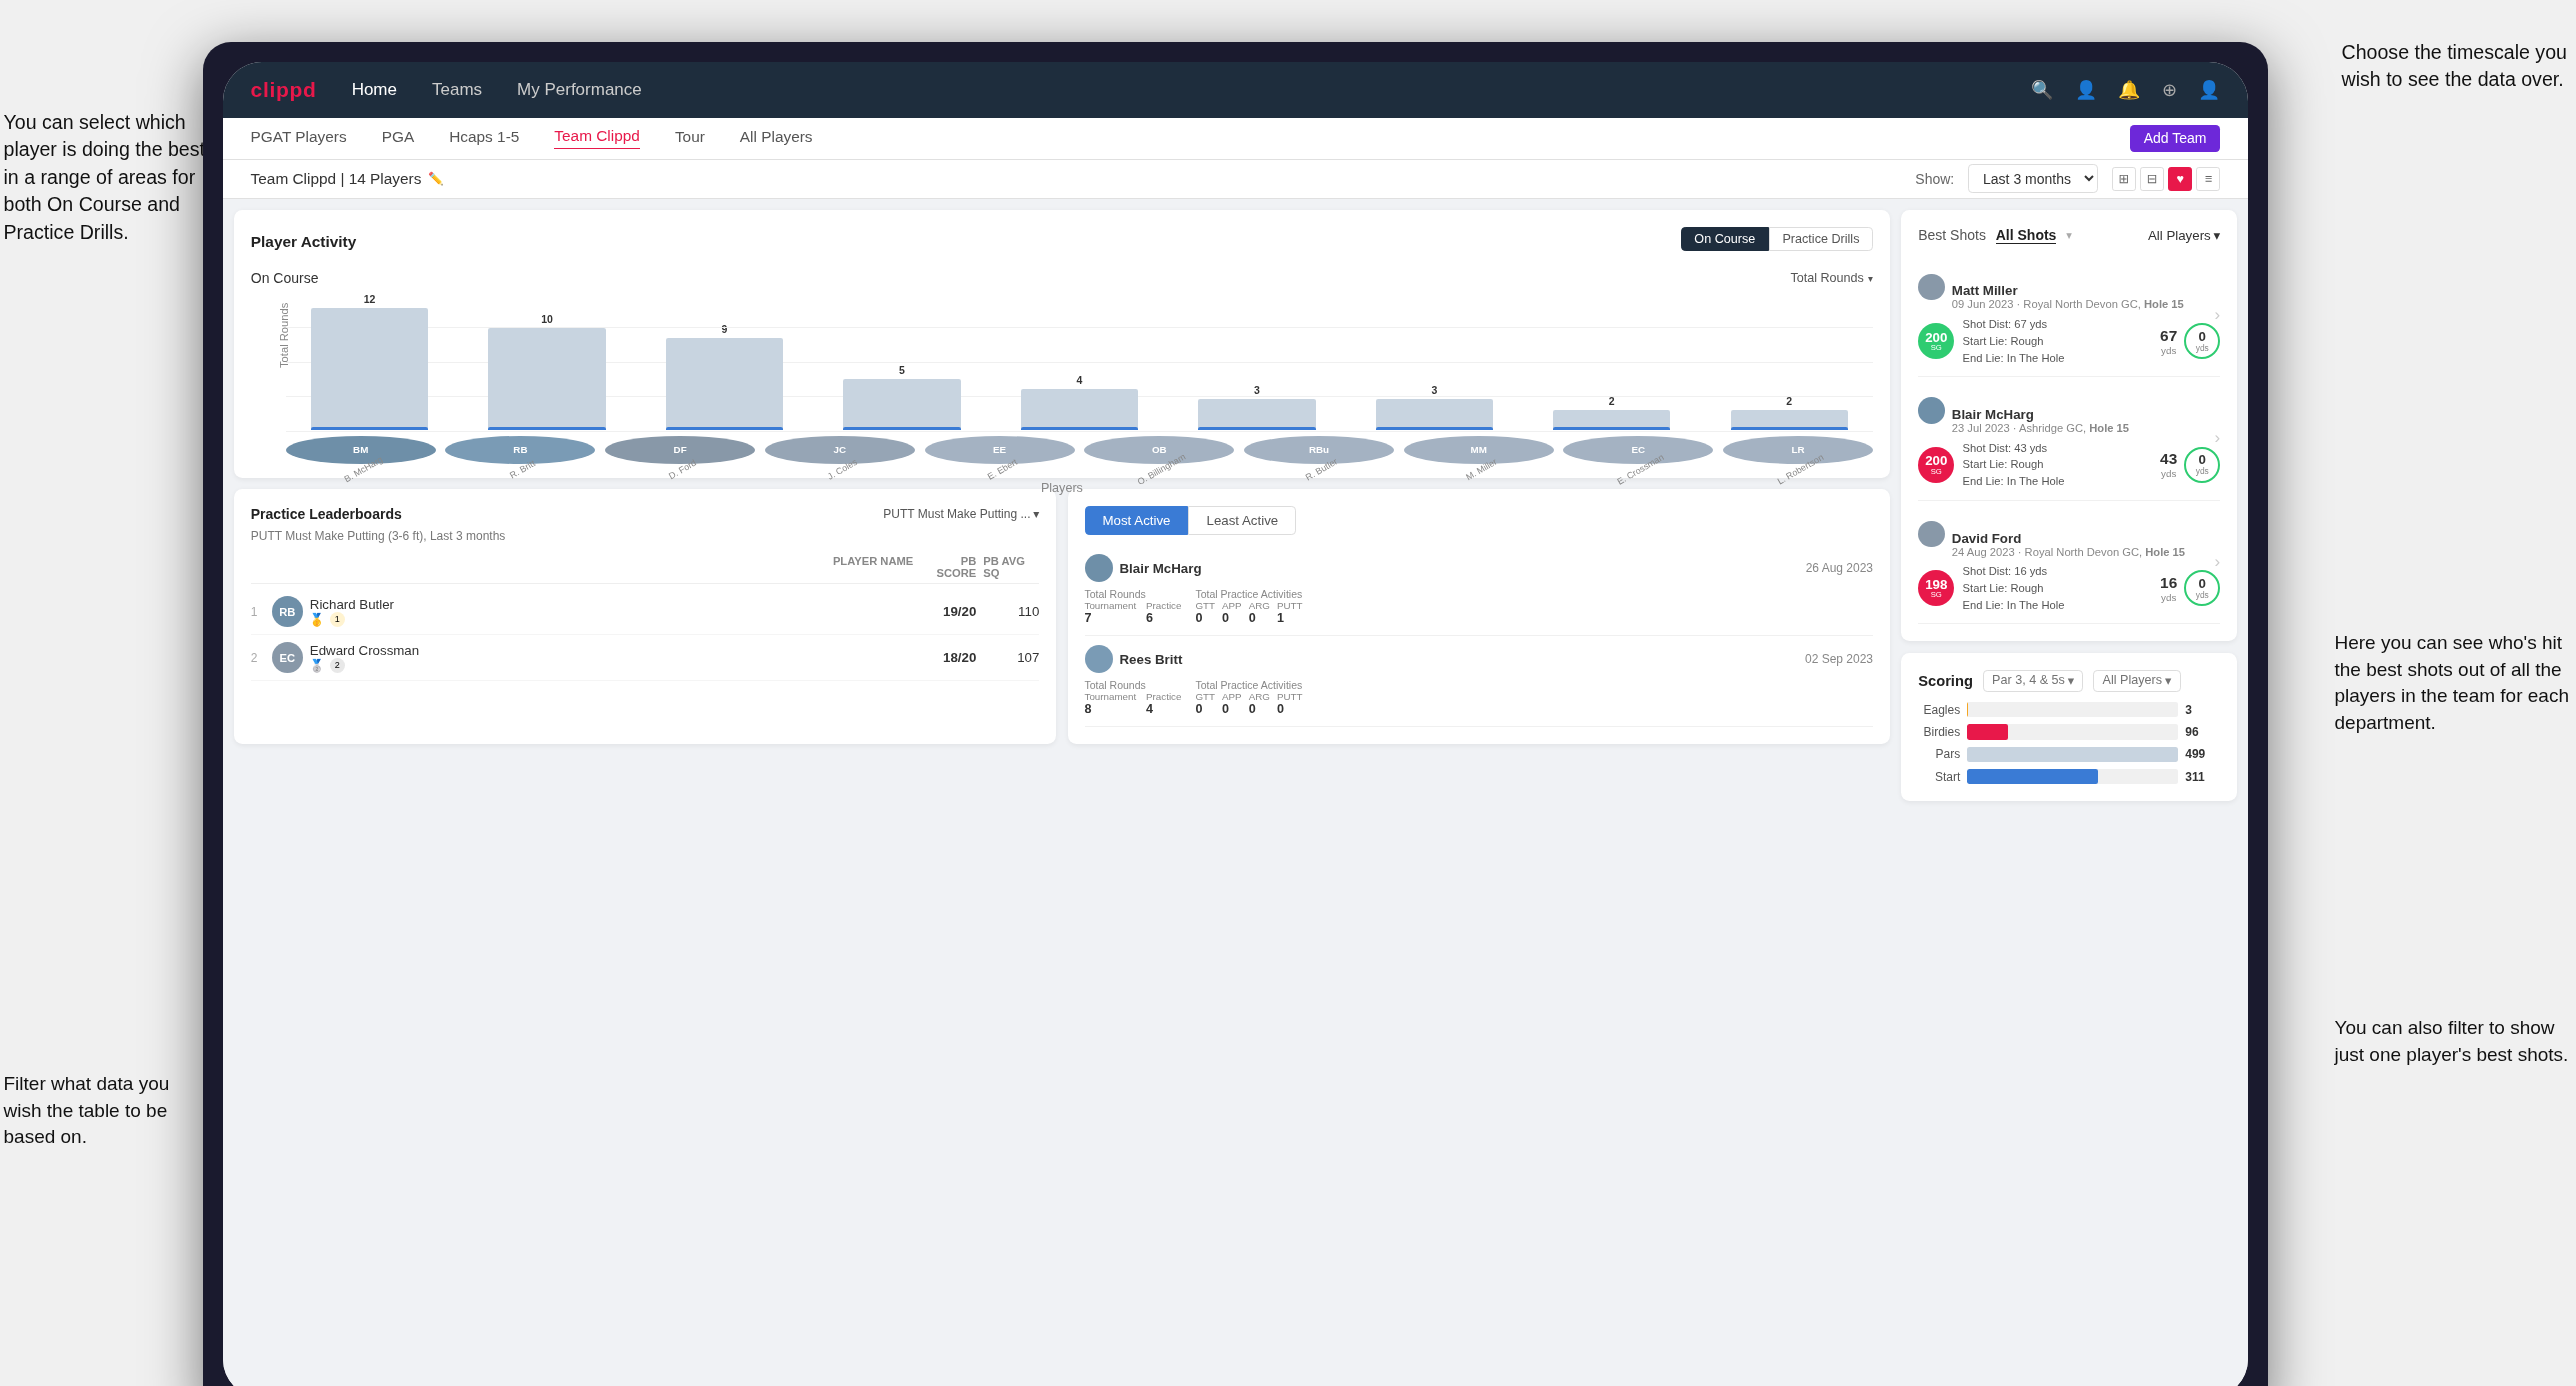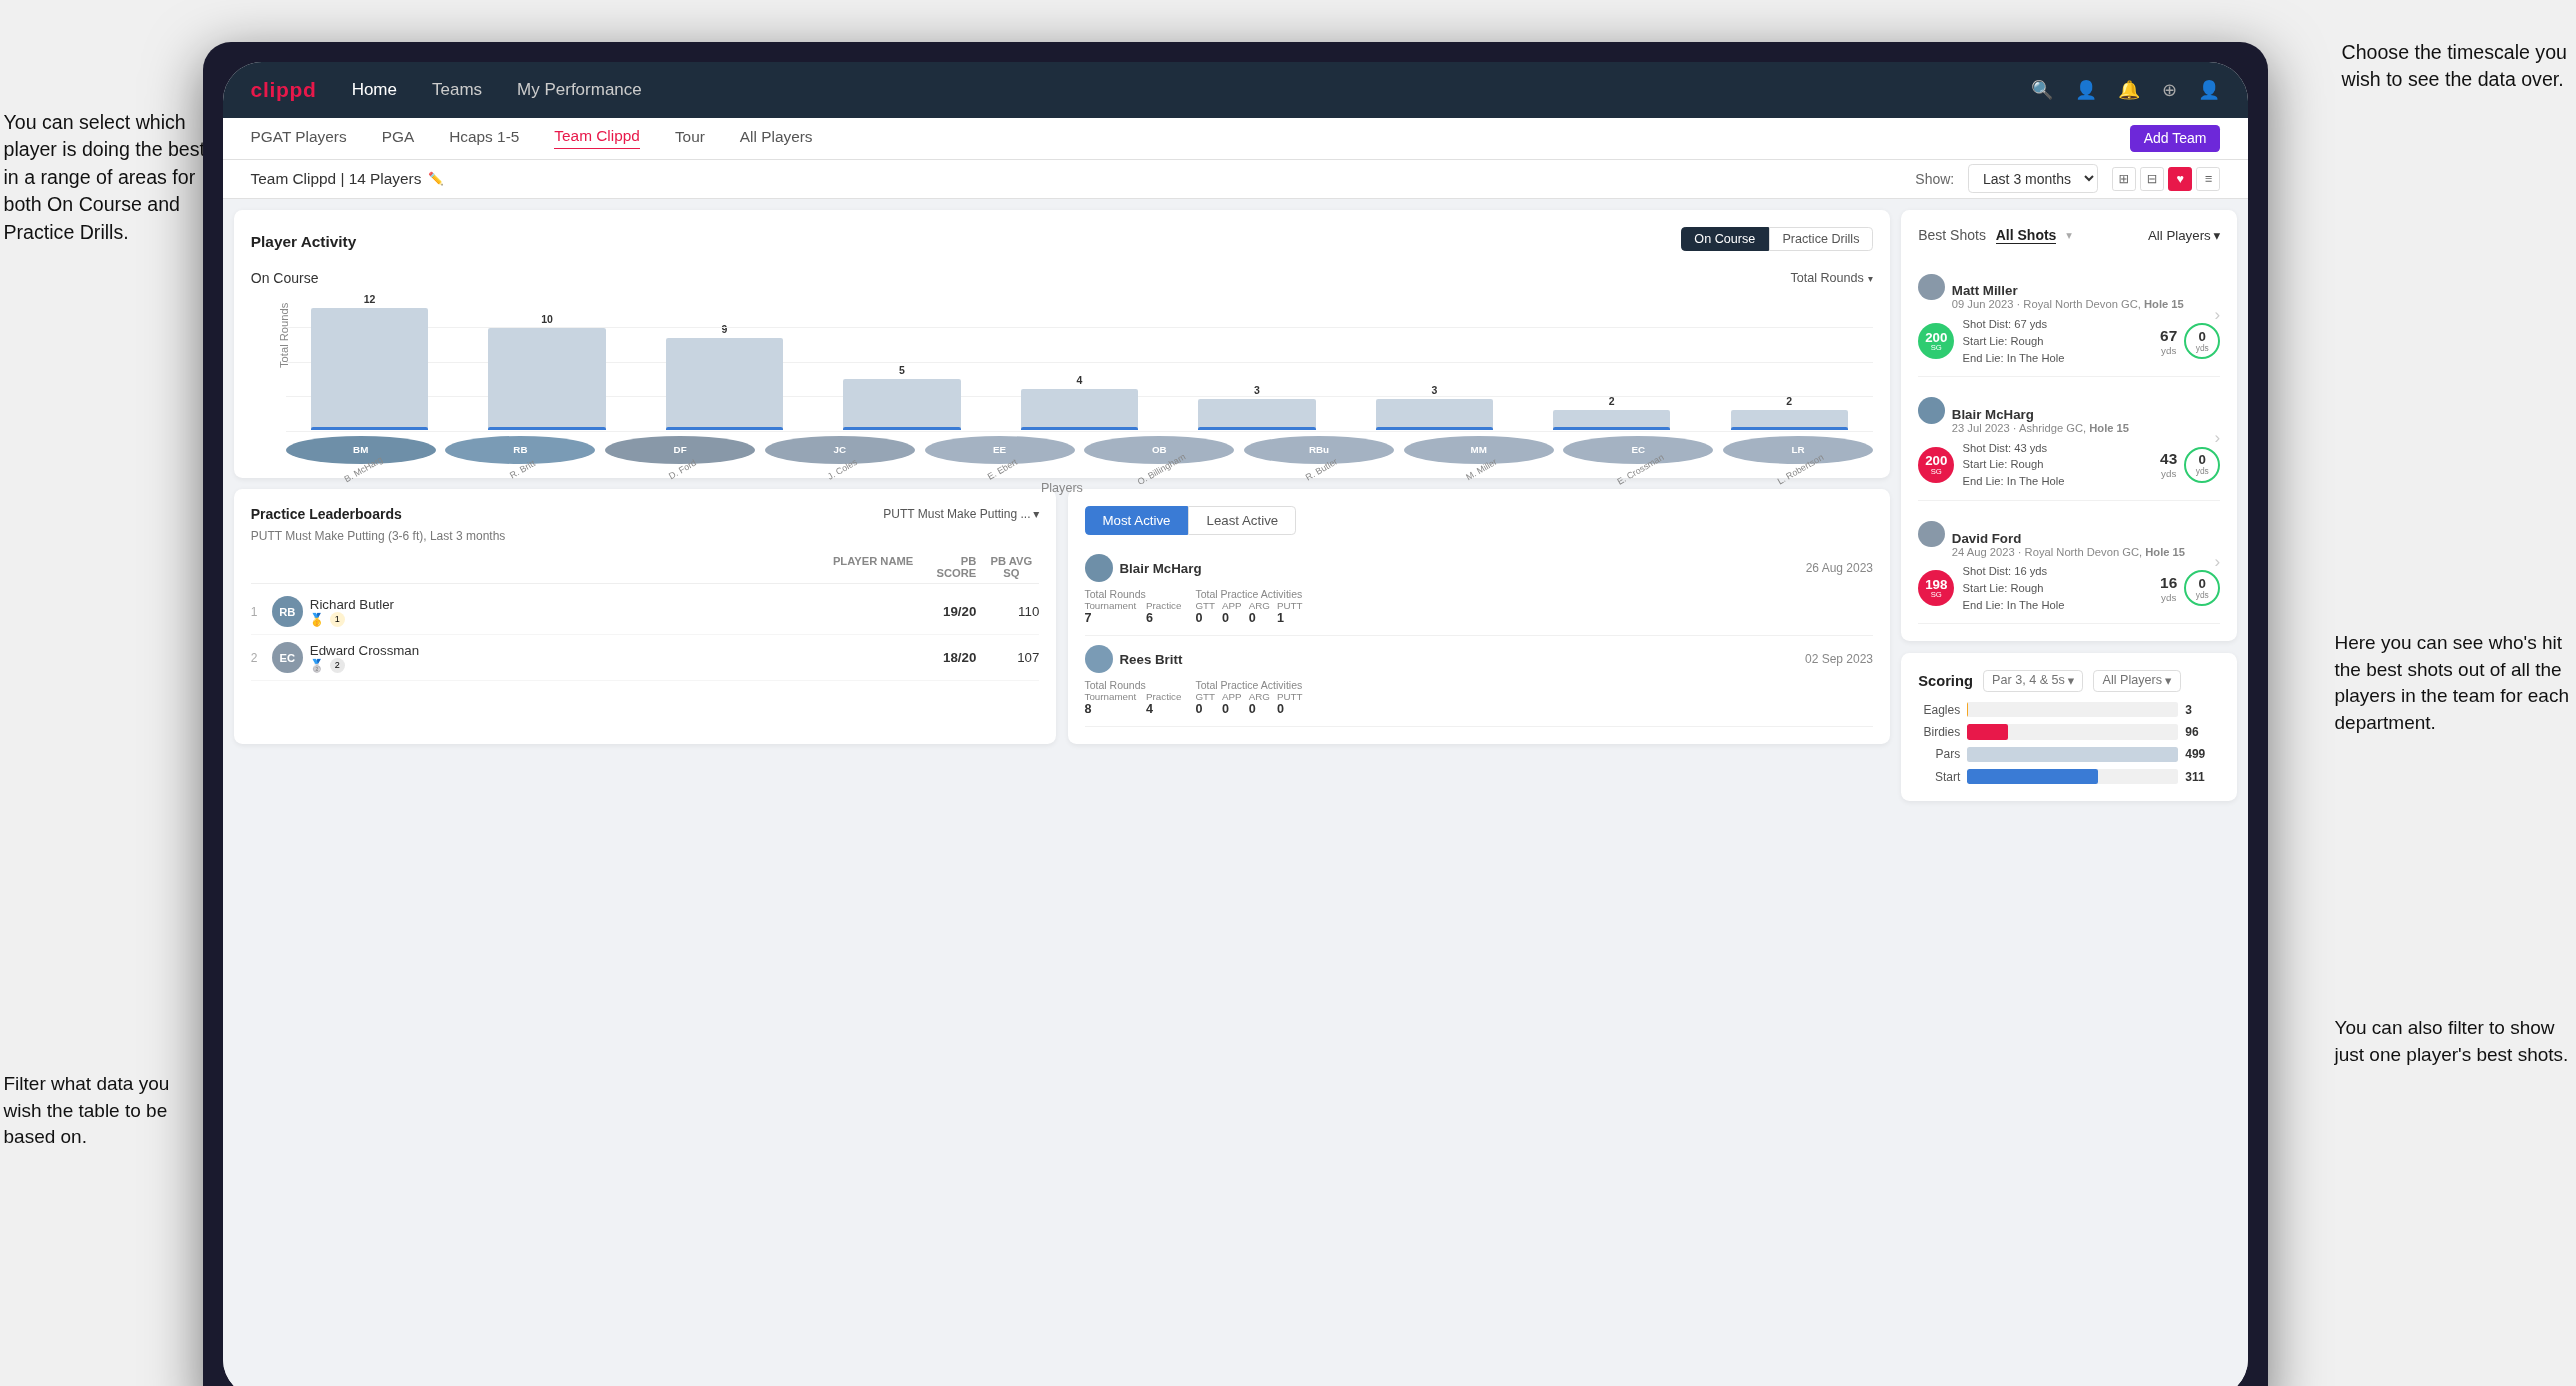--- a/index.html
+++ b/index.html
@@ -385,21 +385,21 @@
       gap: 7px;
       font-size: 11.2px;
       color: #888;
       font-weight: 600;
       padding: 4.2px 0;
       border-bottom: 0.7px solid #eee;
       margin-bottom: 5.6px;
     }
     .lb-col-name { flex: 1; text-align: right; }
     .lb-col-score { width: 56px; text-align: right; }
-    .lb-col-avg { width: 56px; text-align: center; }
+    .lb-col-avg { width: 56px; text-align: left; }
 
     .lb-row {
       display: flex;
       align-items: center;
       padding: 7px 0;
       border-bottom: 0.7px solid #f5f5f5;
       gap: 7px;
     }
     .lb-rank {
       font-size: 12px;

